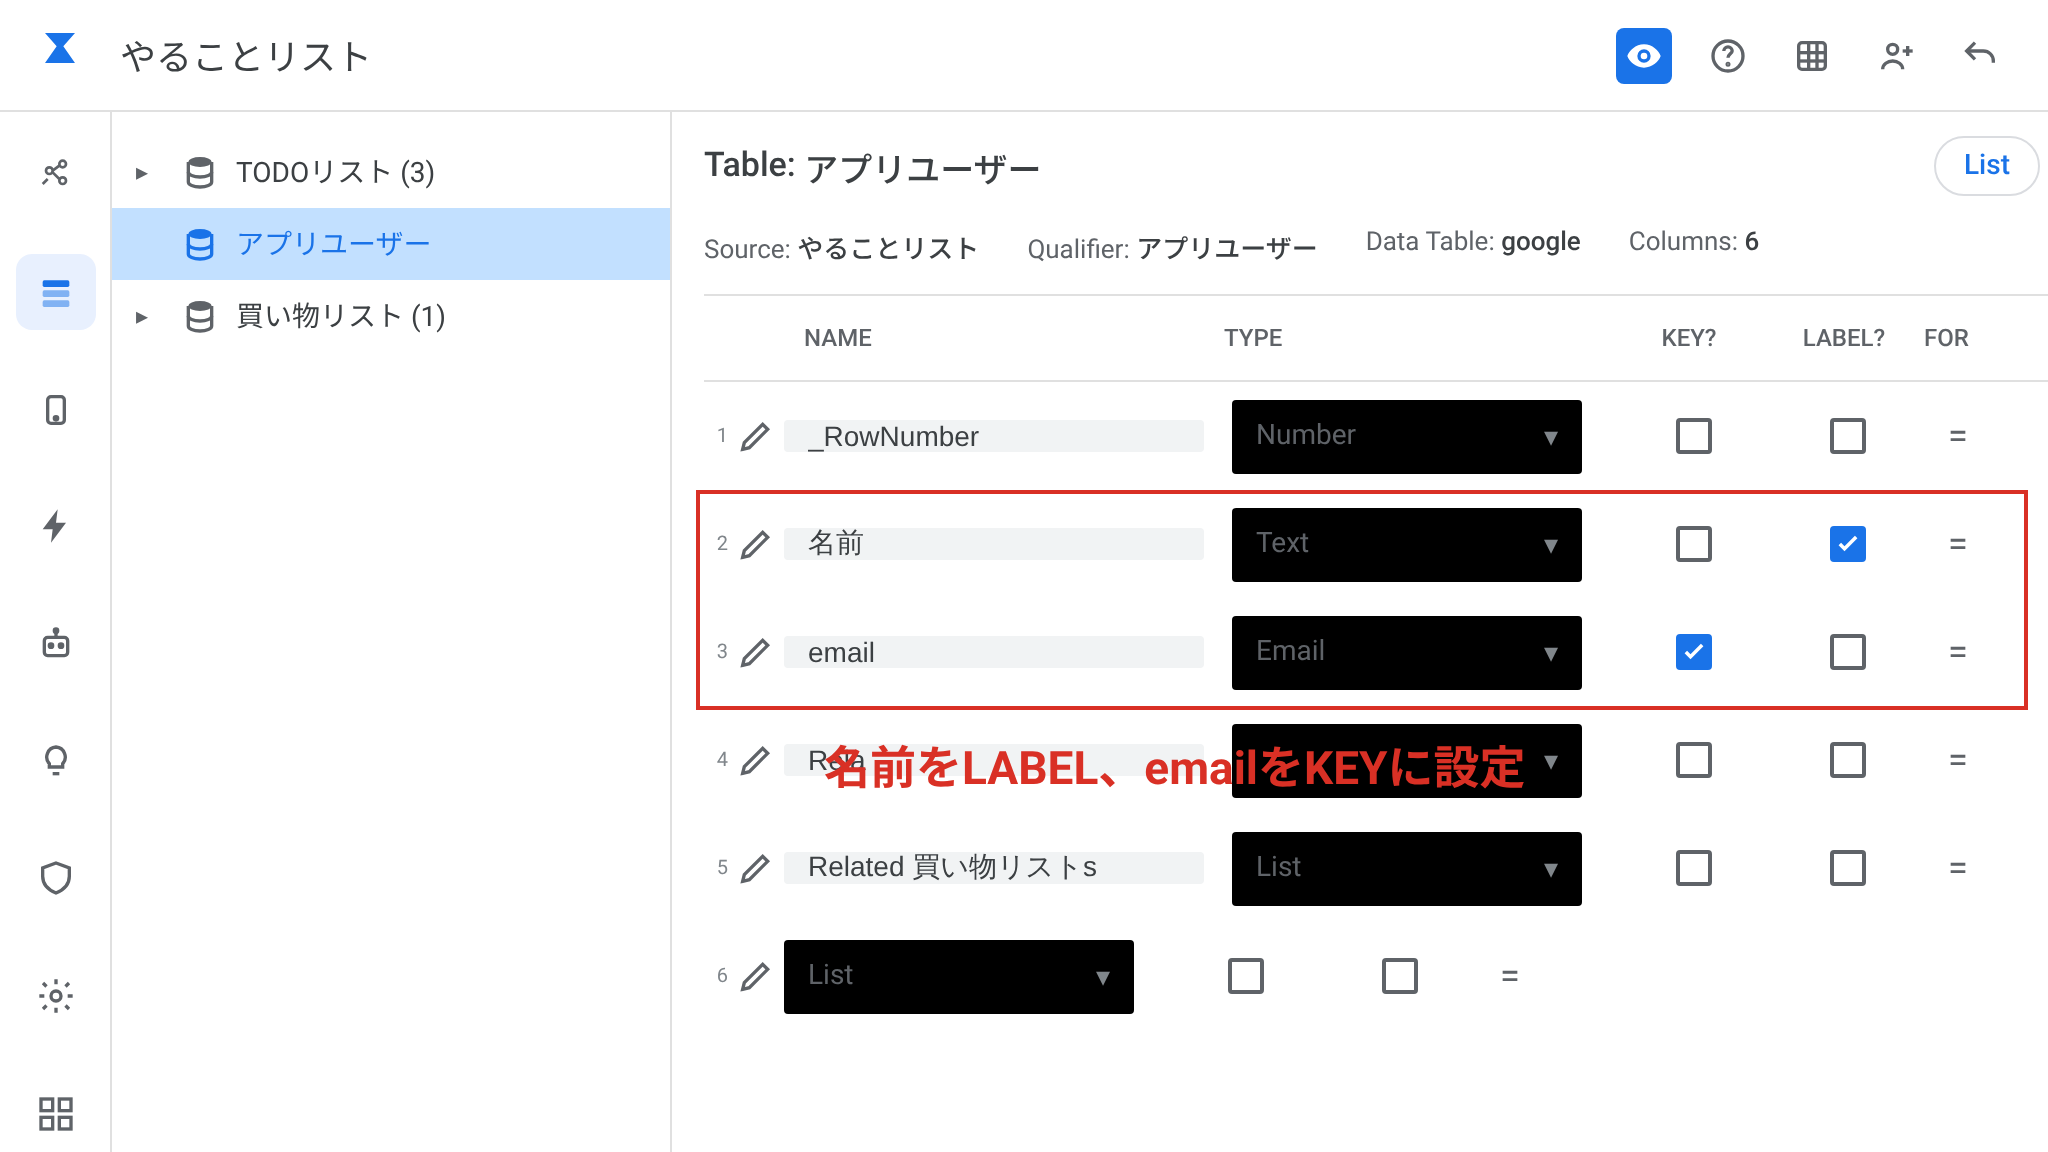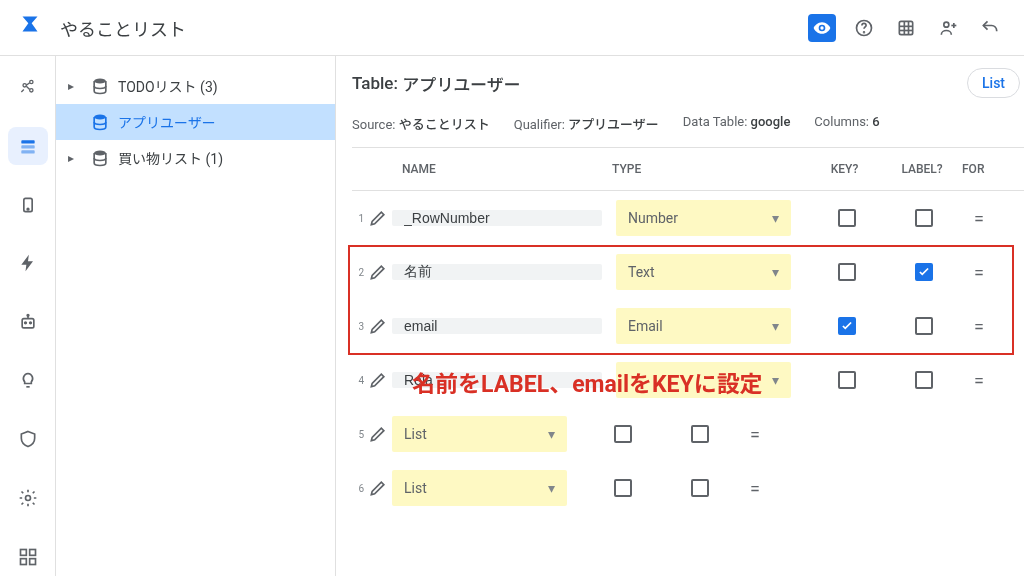--- a/index.html
+++ b/index.html
@@ -29,21 +29,21 @@
 .col-name { width: 230px; padding-left: 20px; }
 .col-type { width: 195px; }
 .col-key { width: 75px; text-align: center; }
 .col-label { width: 80px; text-align: center; }
 .col-for { width: 40px; }
 .table-body { position: relative; }
 .row { display: flex; align-items: center; padding: 10px 0 10px 0; height: 54px; }
 .row-num { width: 12px; font-size: 10px; color: #80868b; text-align: right; }
 .row-edit { width: 28px; display: flex; justify-content: center; color: #5f6368; cursor: pointer; }
 .name-field { width: 210px; background: #f1f3f4; border: none; padding: 0 12px; font-size: 14px; color: #3c4043; border-radius: 2px; margin-right: 14px; }
-.type-field { width: 175px; background: #fef9c3; padding: 10px 12px; font-size: 14px; color: #5f6368; display: flex; justify-content: space-between; align-items: center; border-radius: 2px; margin-right: 18px; cursor: pointer; }
+.type-field { width: 175px; background: #000000; padding: 10px 12px; font-size: 14px; color: #5f6368; display: flex; justify-content: space-between; align-items: center; border-radius: 2px; margin-right: 18px; cursor: pointer; }
 .checkbox { width: 18px; height: 18px; border: 2px solid #5f6368; border-radius: 2px; display: inline-flex; align-items: center; justify-content: center; cursor: pointer; }
 .checkbox.checked { background: #1a73e8; border-color: #1a73e8; color: #fff; }
 .chk-wrap { width: 75px; display: flex; justify-content: center; }
 .lbl-wrap { width: 80px; display: flex; justify-content: center; }
 .eq { width: 30px; color: #5f6368; font-size: 18px; text-align: center; }
 .highlight-box { position: absolute; border: 2px solid #d93025; left: -4px; right: 10px; top: 54px; height: 110px; pointer-events: none; }
 .annotation { position: absolute; color: #d93025; font-weight: 700; font-size: 23px; left: 60px; top: 174px; }
 svg { width: 20px; height: 20px; }
 </style>
 </head>
@@ -303,20 +303,21 @@
           </div>
     <div class="eq">=</div>
   </div>
         <div class="row">
     <div class="row-num">5</div>
     <div class="row-edit">
             <svg viewBox="0 0 24 24" width="16" height="16" fill="none" stroke="currentColor" stroke-width="2">
               <path d="M4 20l4-1 11-11-3-3L5 16l-1 4z"></path>
             </svg>
           </div>
+    <input class="name-field" value="Related 買い物リストs" style="">
     <div class="type-field">
             <span>List</span>
             <span style="color:#80868b">▾</span>
           </div>
     <div class="chk-wrap">
             <span class="checkbox "></span>
           </div>
     <div class="lbl-wrap">
             <span class="checkbox "></span>
           </div>

